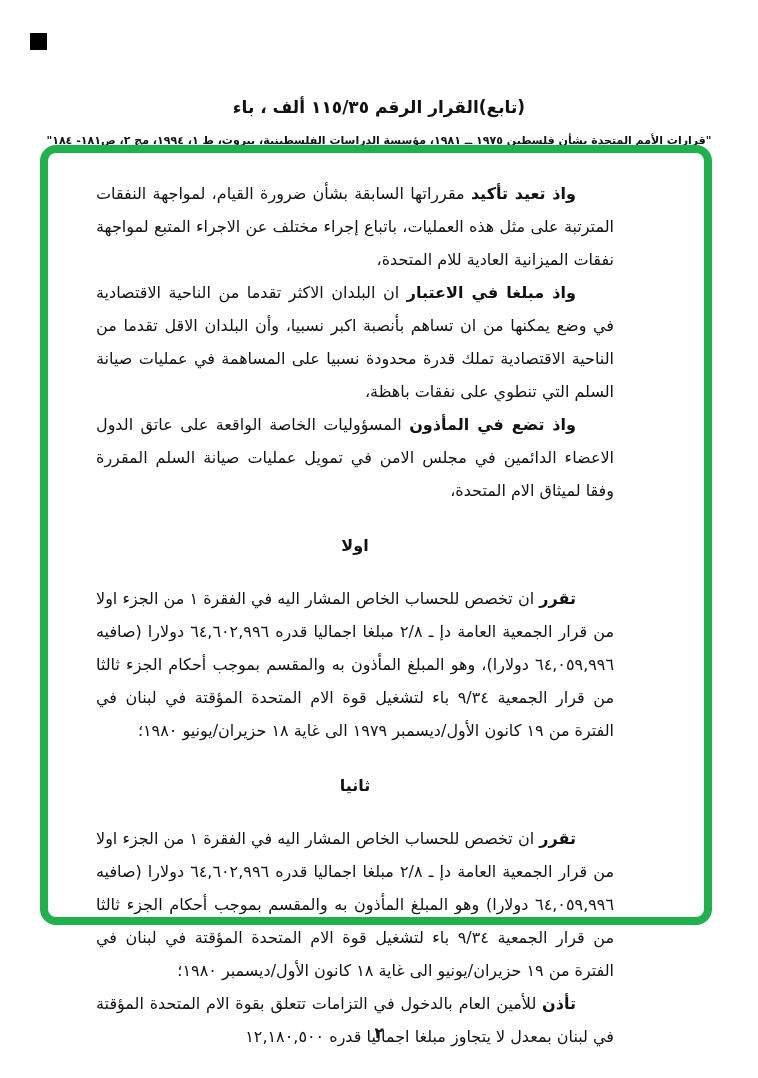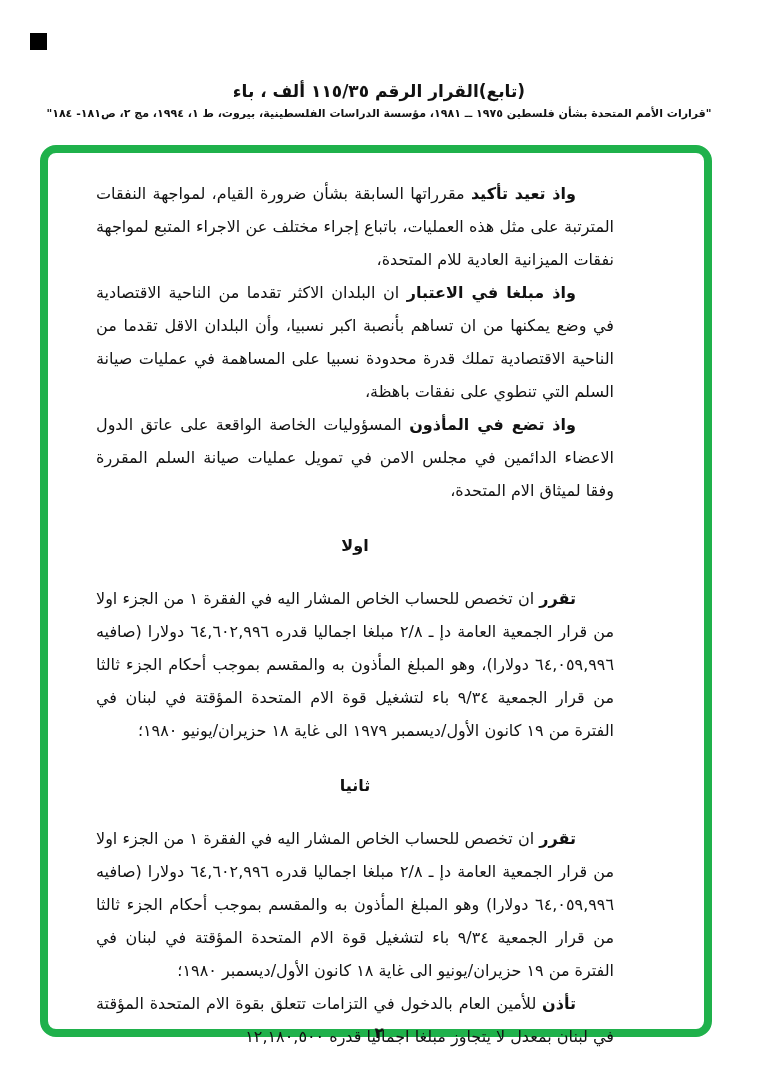--- a/index.html
+++ b/index.html
@@ -25,38 +25,38 @@
   }
   .doc-header {
     position: absolute;
     top: 80px;
     left: 0;
     right: 0;
     text-align: center;
     direction: rtl;
   }
   .doc-title {
-    margin: 0;
+    margin: 16px;
     font-size: 17px;
     line-height: 22px;
     font-weight: bold;
     letter-spacing: 0.2px;
   }
   .doc-subtitle {
     margin-top: 5px;
     font-size: 11px;
     line-height: 14px;
     font-weight: bold;
   }
   .green-frame {
     position: absolute;
     left: 40px;
     top: 145px;
     width: 672px;
-    height: 892px;
+    height: 780px;
     box-sizing: border-box;
     border: 8px solid #1FB14B;
     border-radius: 16px;
     background: #ffffff;
   }
   .frame-content {
     direction: rtl;
     text-align: justify;
     padding: 24px 90px 16px 48px;
     font-size: 16px;

